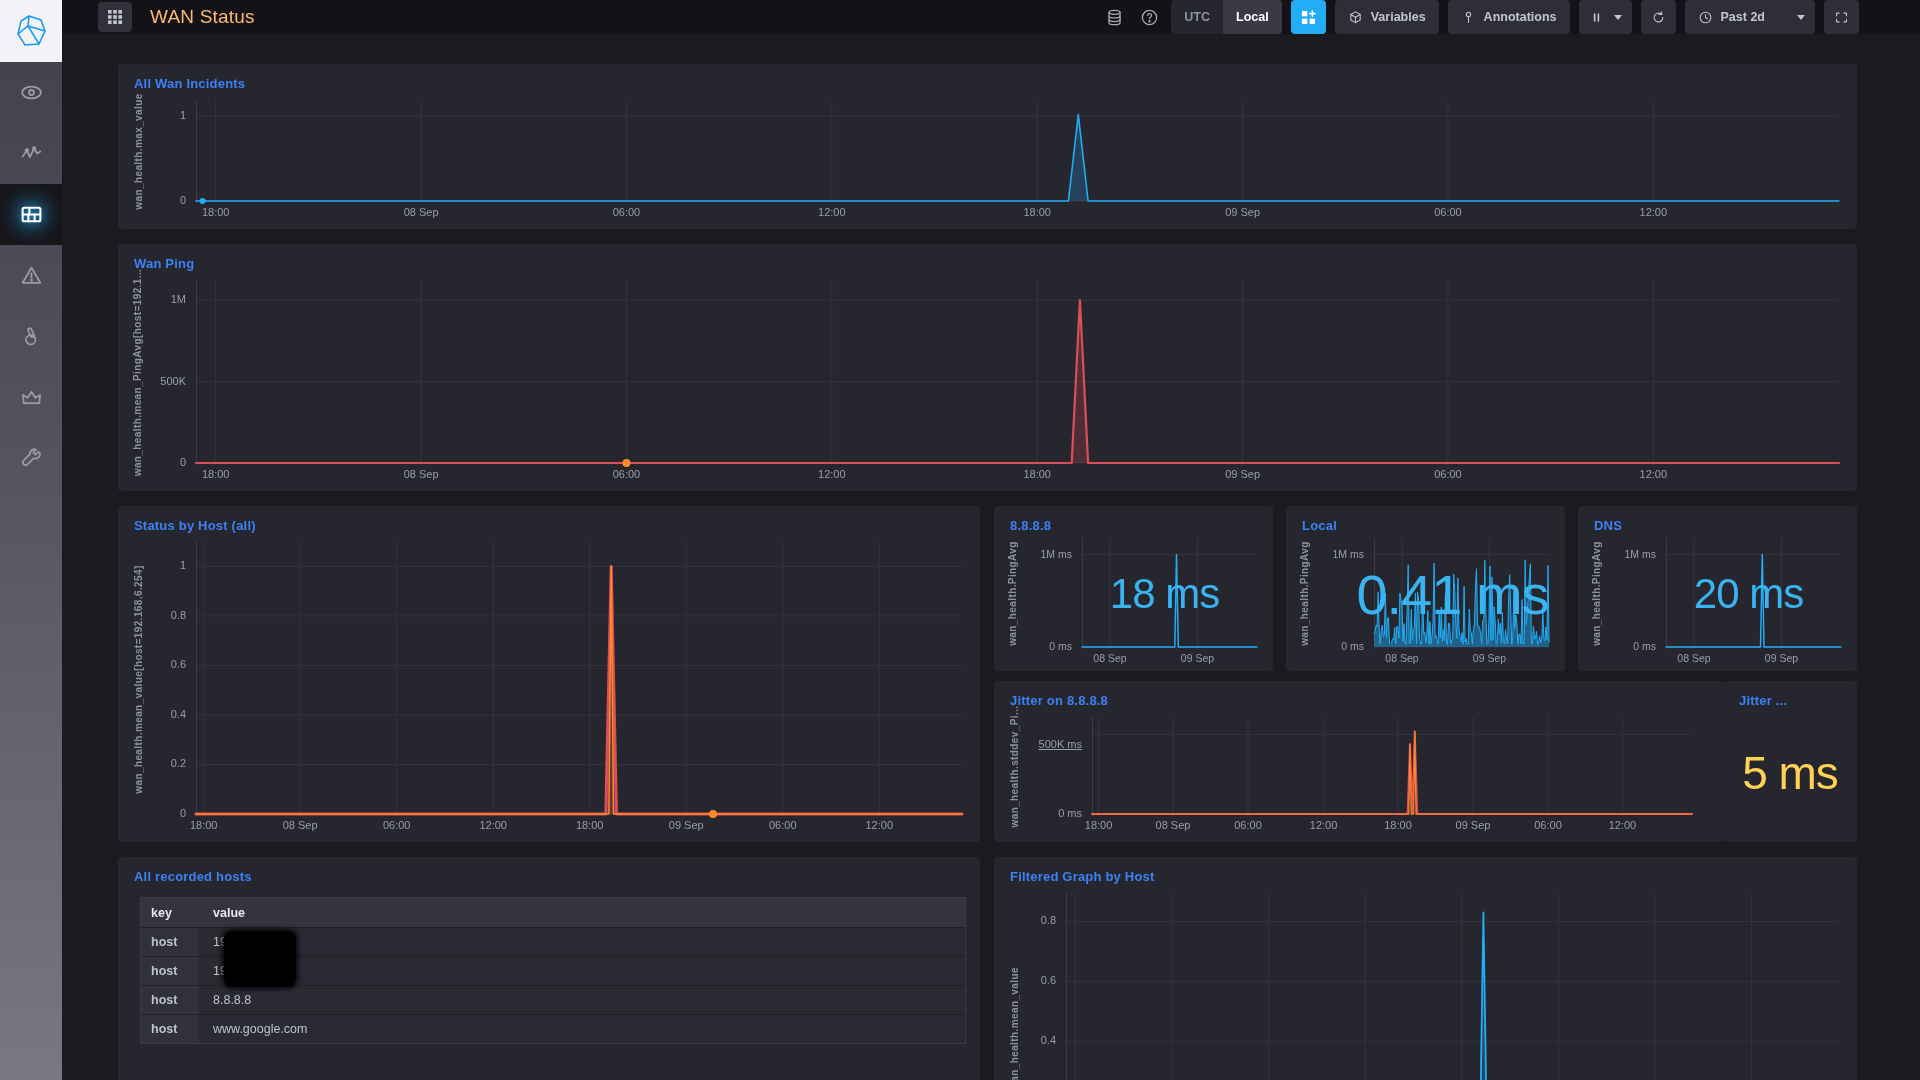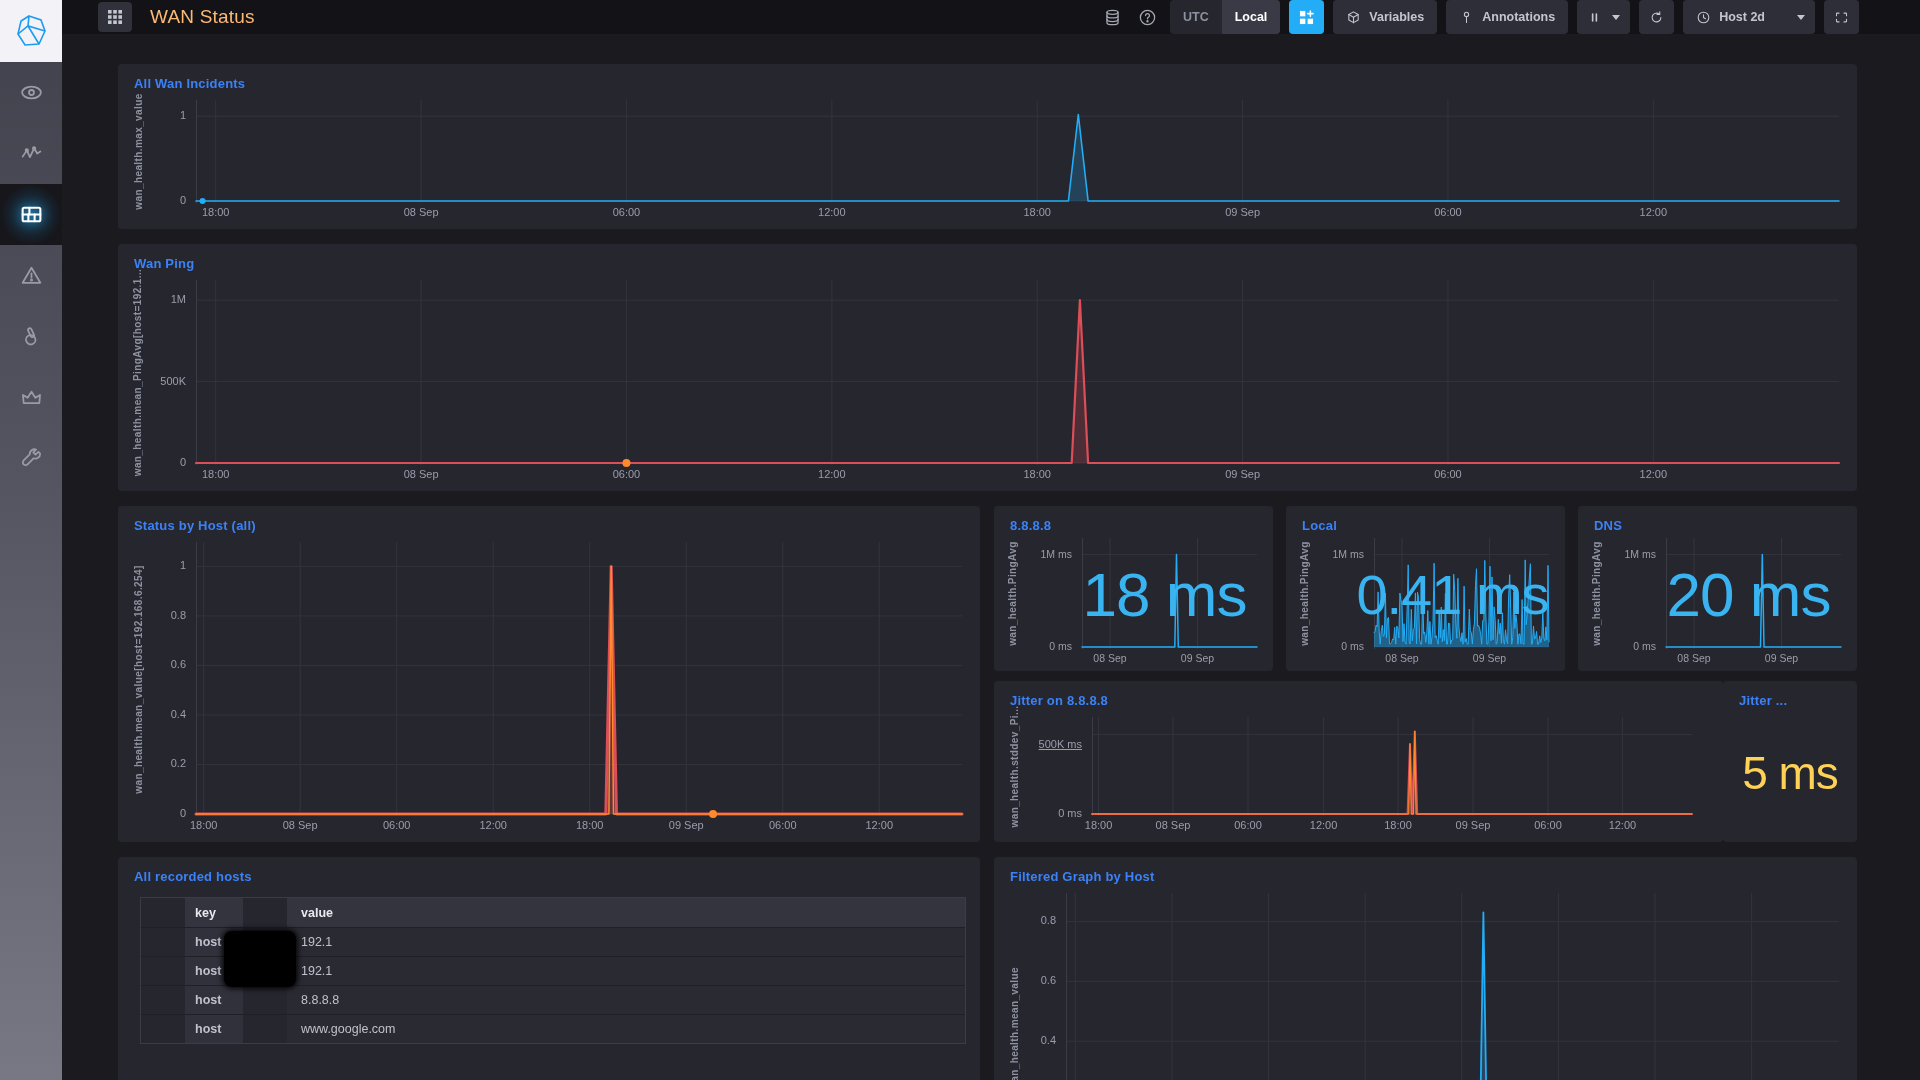--- a/index.html
+++ b/index.html
@@ -57,30 +57,30 @@
   .chart { position:absolute; left:12px; right:10px; top:36px; bottom:6px; }
   .stat .chart { left:10px; right:8px; top:32px; bottom:4px; }
   .ylabel { position:absolute; left:0; top:0; width:16px; display:flex; align-items:center;
     justify-content:center; overflow:visible; }
   .ylabel span { transform:rotate(-90deg); white-space:nowrap; font-size:10px; font-weight:700;
     color:#8e92a0; letter-spacing:.4px; }
   .ytick { position:absolute; font-size:11px; color:#9a9eab; text-align:right; }
   .xtick { position:absolute; font-size:11px; color:#9a9eab; text-align:center; width:60px; }
   .stat .ytick, .stat .xtick { font-size:10.5px; }
   .stat-value { position:absolute; z-index:3; text-align:center; color:#3ab4f1;
-    font-size:62px; font-weight:300; letter-spacing:-1px; }
+    font-size:42px; font-weight:300; letter-spacing:-1px; }
   .stat-value.mid { font-size:56px; }
   .stat-value.yellow { color:#ffd255; font-size:46px; }
 
   
   .htable { position:absolute; left:22px; right:14px; top:40px; font-size:12.5px; color:#bec2cc;
     border:1px solid #3c3c49; }
   .trow { display:flex; height:29px; border-top:1px solid #1f1f26; }
   .trow:first-child { border-top:none; }
-  .tcell { display:flex; align-items:center; padding:0 10px;margin-left:44px; }
+  .tcell { display:flex; align-items:center; padding:0 10px; }
   .tcell.k { width:58px; flex:0 0 58px; background:#31313c; font-weight:700; }
   .tcell.v { flex:1; background:#2a2a33; padding-left:14px; }
   .trow.head .tcell { background:#34343f; color:#e8e9ee; font-weight:700; }
   .redaction { position:absolute; left:106px; top:74px; width:72px; height:56px; background:#000;
     border-radius:8px; box-shadow:0 0 5px 2px rgba(0,0,0,.85); z-index:4; }
 
   .row3, .row4 { display:flex; gap:14px; }
   .rcol { flex:1; display:flex; flex-direction:column; gap:10px; }
   .stats-row { display:flex; gap:13px; flex:0 0 165px; }
   .stats-row .panel { flex:1; }
@@ -220,21 +220,21 @@
           <svg viewBox="0 0 24 24">
             <path d="M19 12 a7 7 0 1 1 -2.05 -4.95"></path>
             <polyline points="17.2,2.8 17.2,7.3 12.7,7.3"></polyline>
           </svg>
         </div>
         <div class="btn" style="padding-right:10px">
           <svg viewBox="0 0 24 24">
             <circle cx="12" cy="12" r="8.5"></circle>
               <polyline points="12,7.5 12,12 15.2,14"></polyline>
           </svg>
-          <span>Host 2d</span>
+          <span>Past 2d</span>
           <span class="caret" style="margin-left:24px"></span>
         </div>
         <div class="btn square">
           <svg viewBox="0 0 24 24">
             <path d="M4 9 V6 a1 1 0 0 1 1-1 h3 M16 5 h3 a1 1 0 0 1 1 1 v3 M20 15 v3 a1 1 0 0 1 -1 1 h-3 M8 19 H5 a1 1 0 0 1 -1-1 v-3"></path>
           </svg>
         </div>
       </div>
     </header>
 

